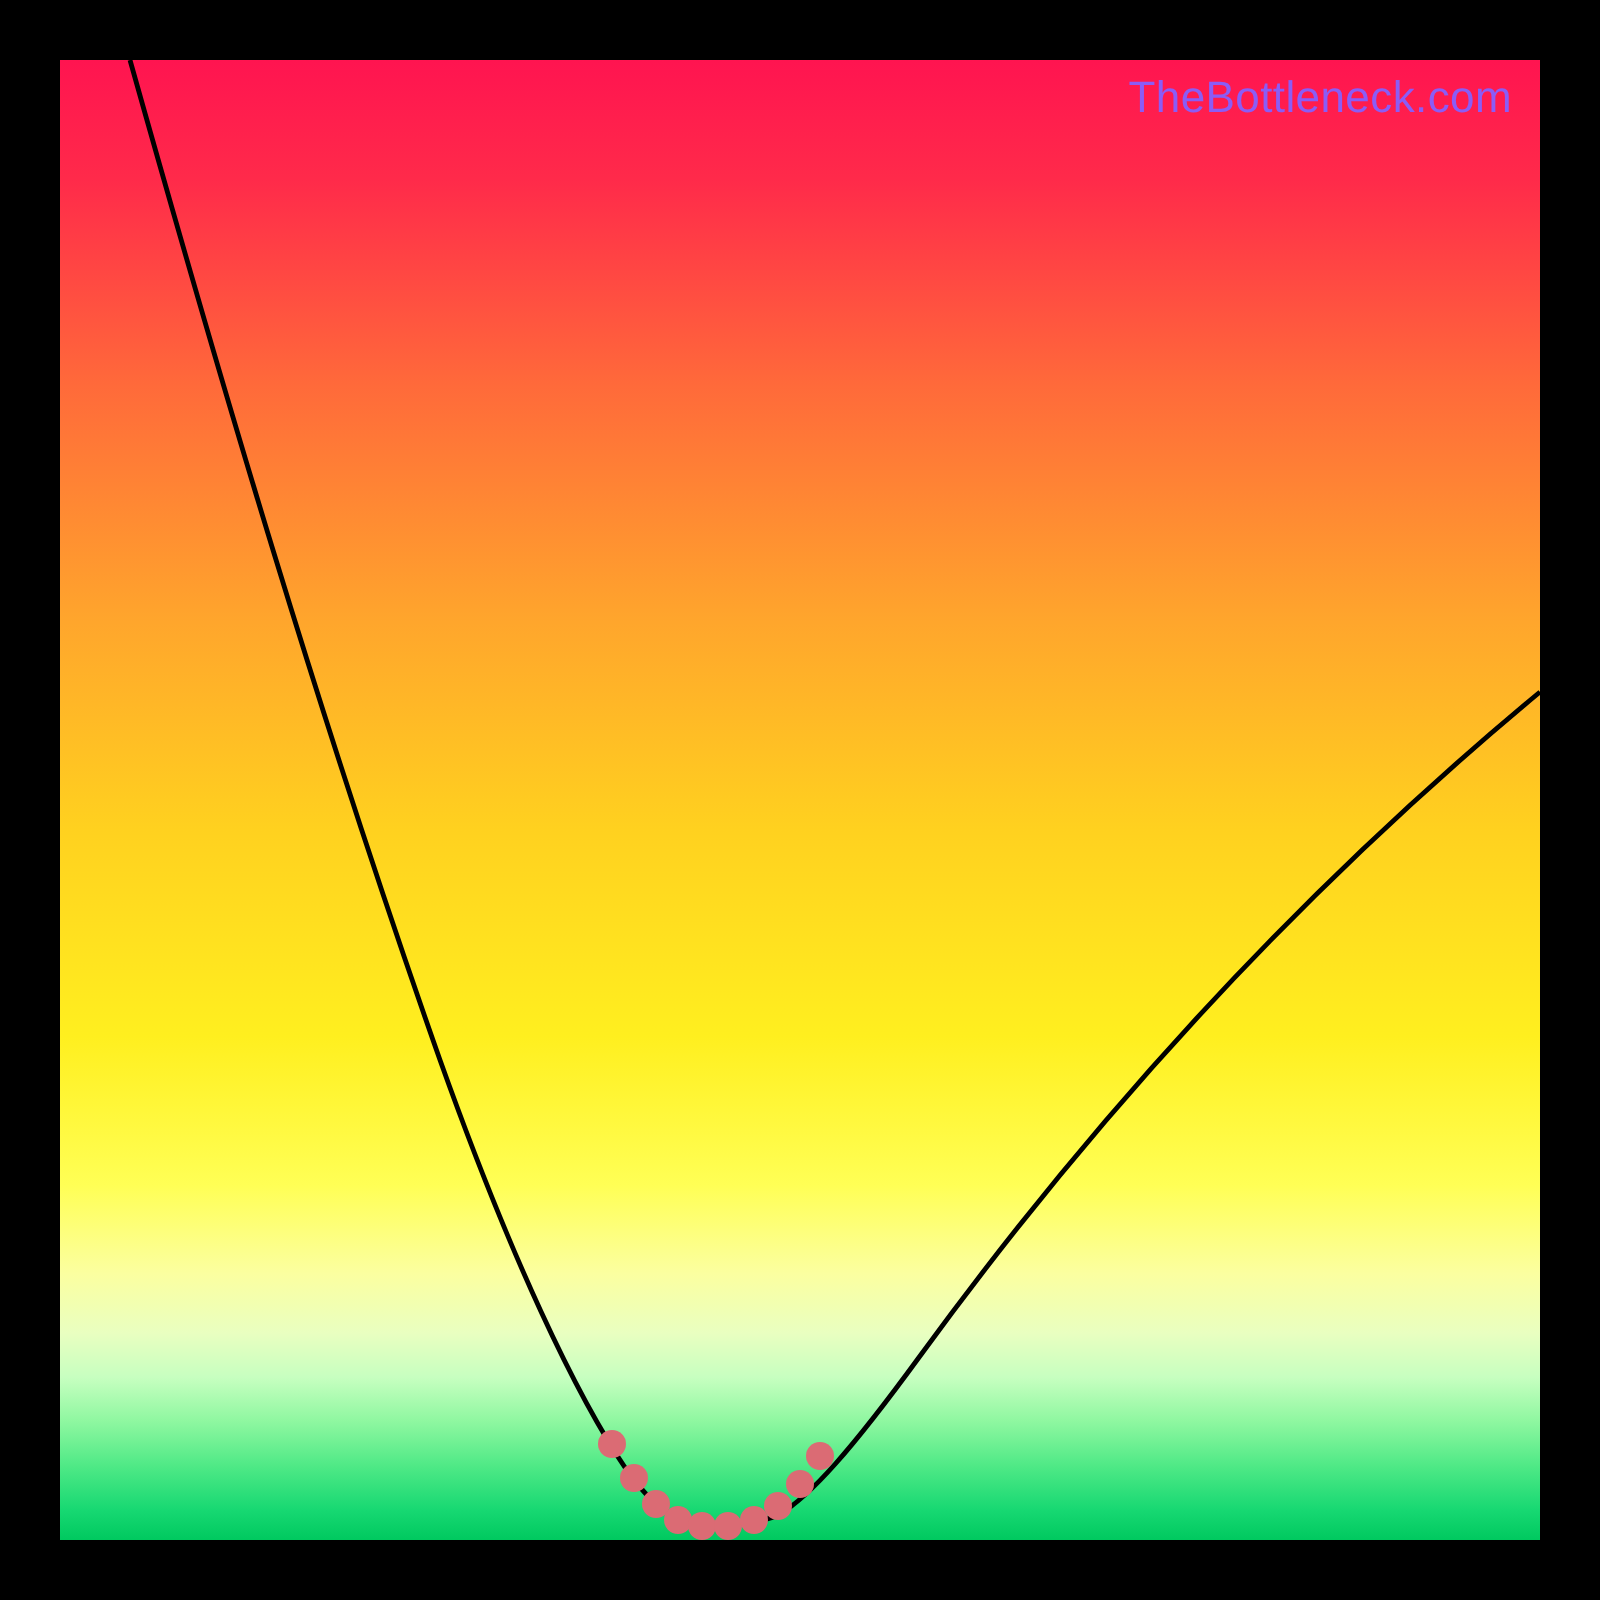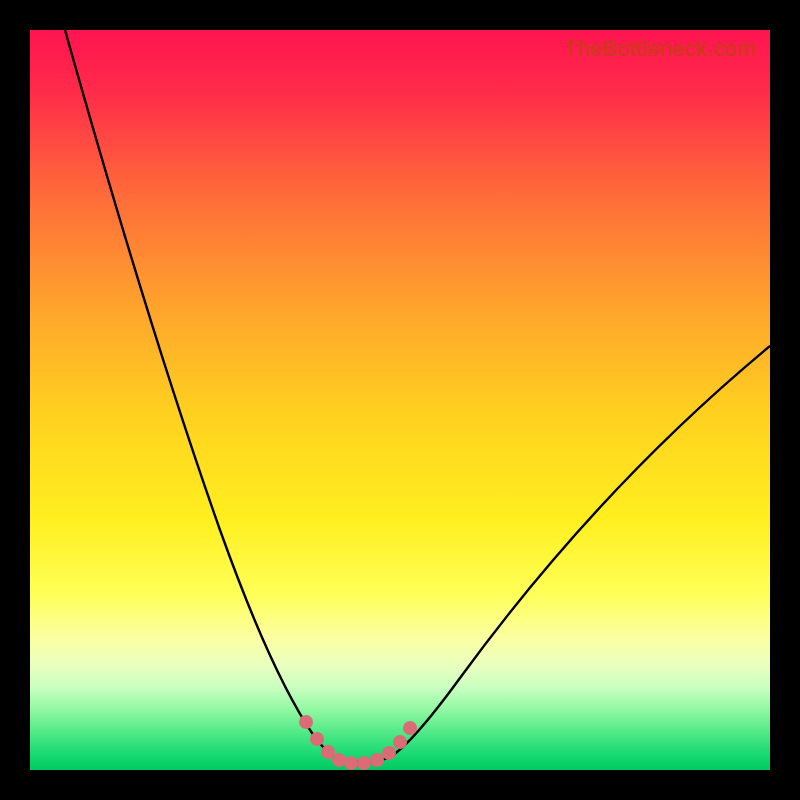--- a/index.html
+++ b/index.html
@@ -28,21 +28,21 @@
   .gradient {
     position: absolute;
     left: 0; top: 0;
     width: 100%;
     height: 100%;
   }
   .watermark {
     position: absolute;
     top: 6px;
     right: 14px;
-    color: #c2410c;
+    color: #8b5cf6;
     font-size: 22px;
     font-weight: 500;
     letter-spacing: 0.2px;
     user-select: none;
   }
   svg.curve {
     position: absolute;
     left: 0; top: 0;
     width: 100%;
     height: 100%;

